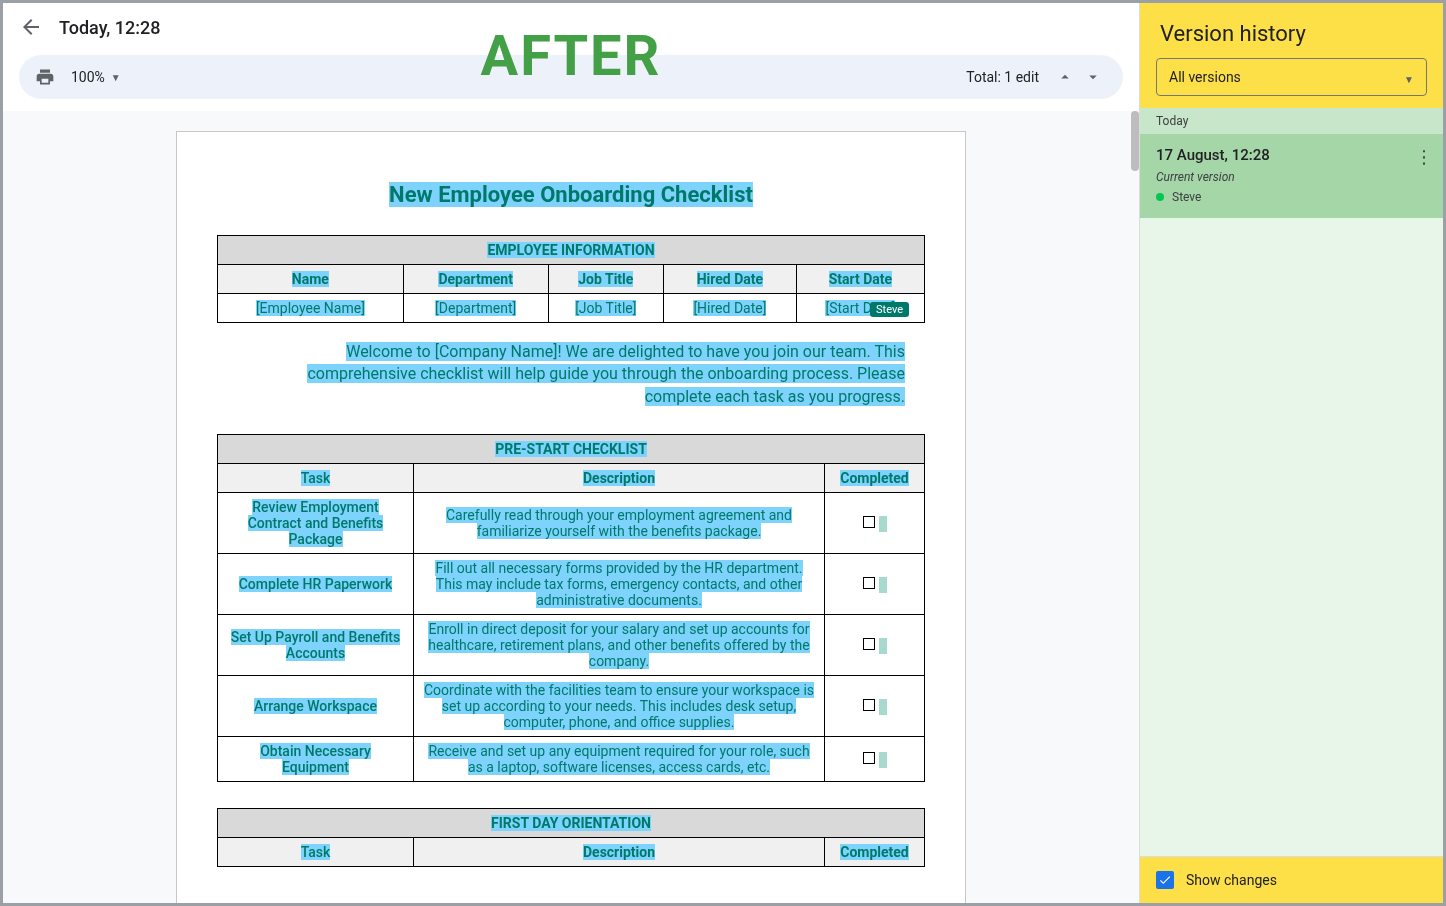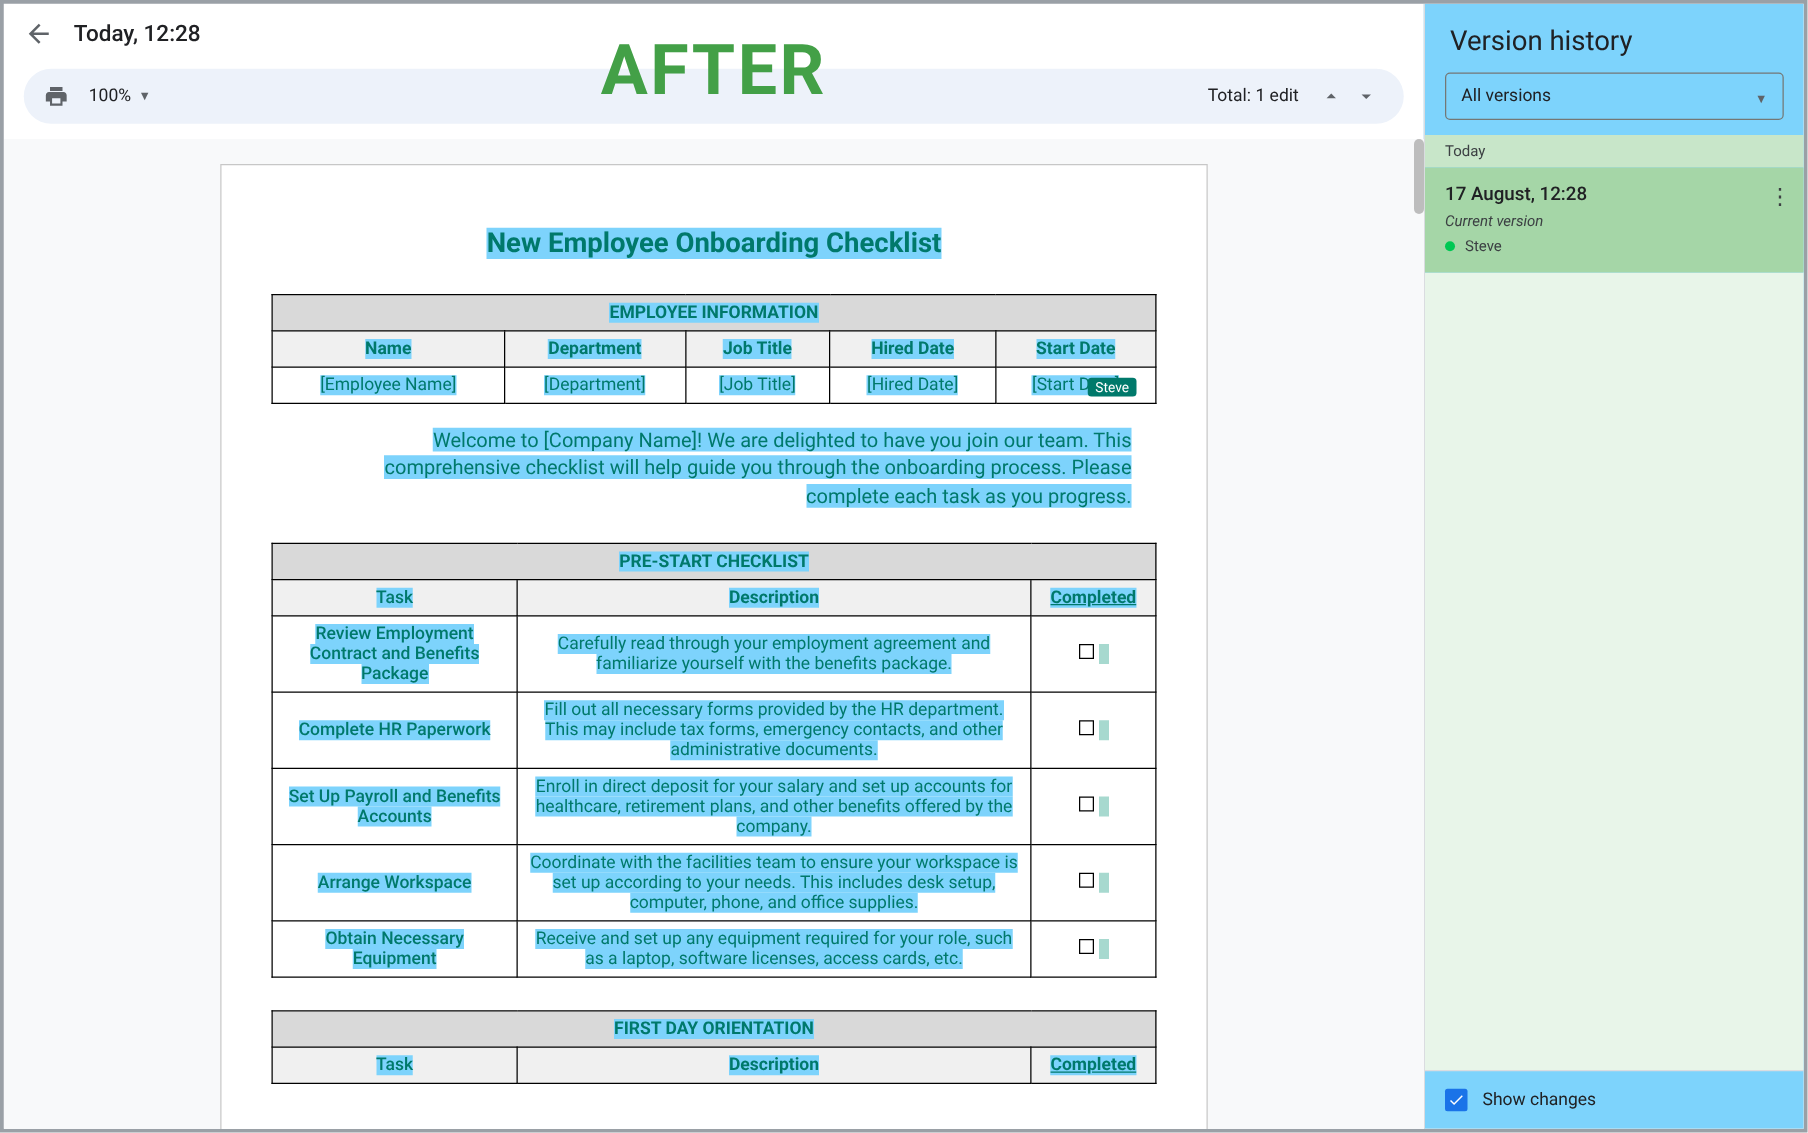--- a/index.html
+++ b/index.html
@@ -136,21 +136,21 @@
   .intro {
     text-align: right;
     color: #00796b;
     font-size: 16px;
     line-height: 1.4;
     margin: 18px 20px 24px 20px;
   }
   .task-tbl td { vertical-align: middle; }
   .task-tbl .task-col { width: 196px; color:#00796b; font-weight:500;}
   .task-tbl .desc-col { color:#00796b; }
-  .task-tbl .comp-col { width: 100px; text-decoration: underline; }
+  .task-tbl .comp-col { width: 100px; }
   .checkbox-box {
     display:inline-block; width:12px; height:12px; border:1.5px solid #000;
   }
   .steve-tag {
     position: absolute;
     right: 56px;
     top: 170px;
     background: #00796b;
     color: #fff;
     font-size: 11px;
@@ -161,21 +161,21 @@
     display:inline-block;
     width: 8px; height: 16px;
     background: #a7d9cf;
     vertical-align: middle;
     margin-left: 4px;
   }
   
   .right-pane {
     width: 304px;
     border-left: 1px solid #dadce0;
-    background: #7dd3fc;
+    background: #fde047;
     display: flex;
     flex-direction: column;
   }
   .vh-title {
     font-size: 22px;
     padding: 18px 20px 12px 20px;
     color: #202124;
   }
   .vh-select {
     margin: 0 16px 12px 16px;

